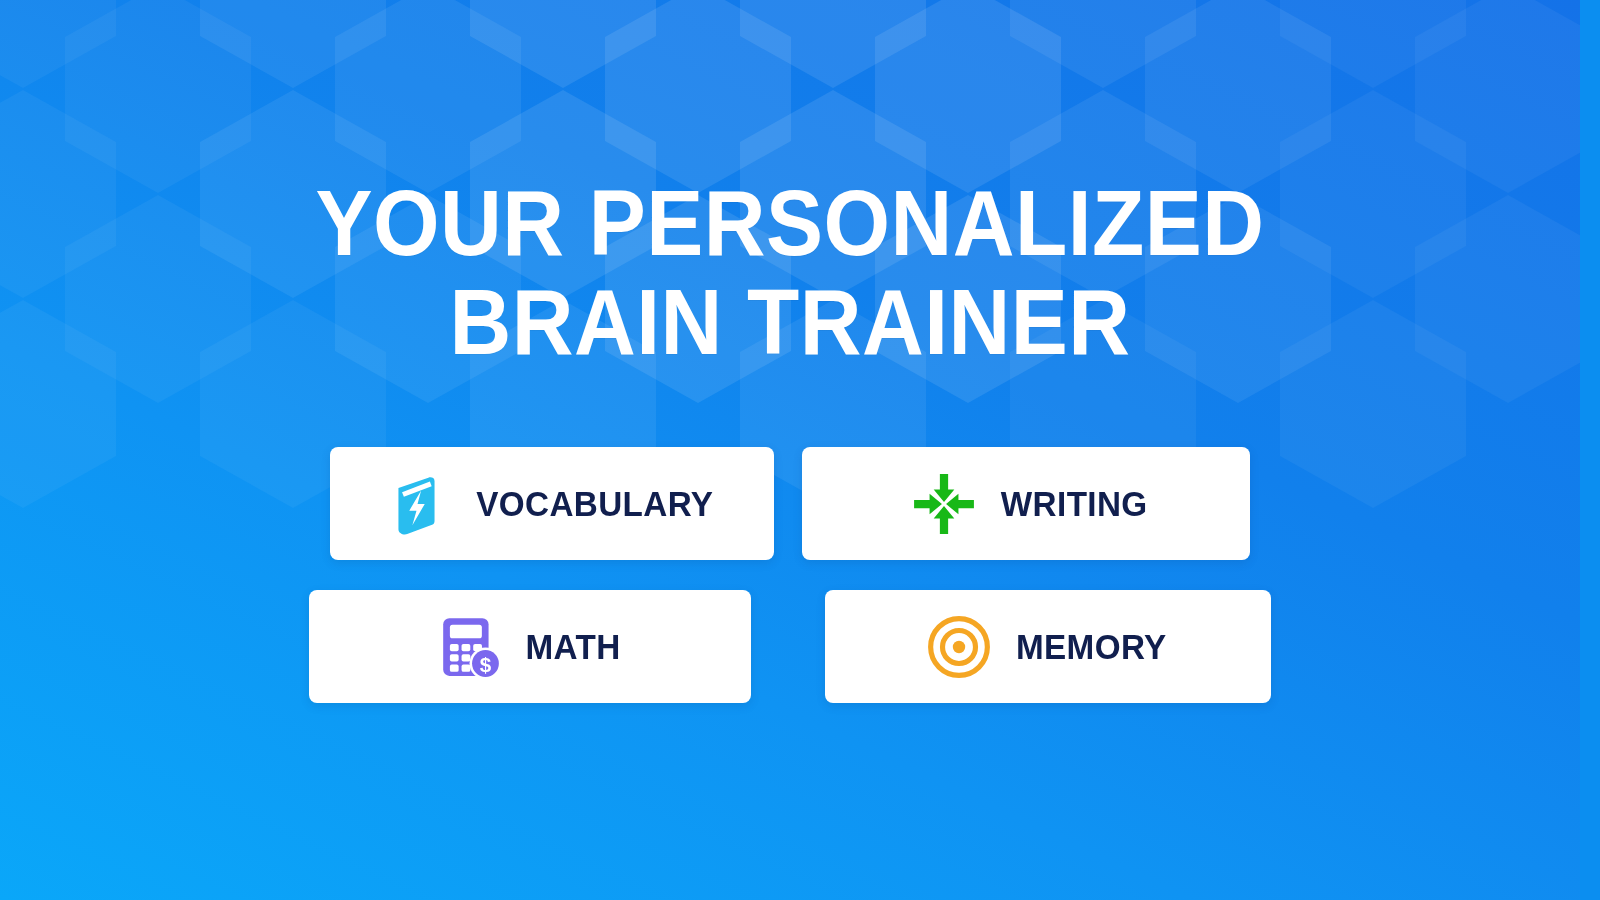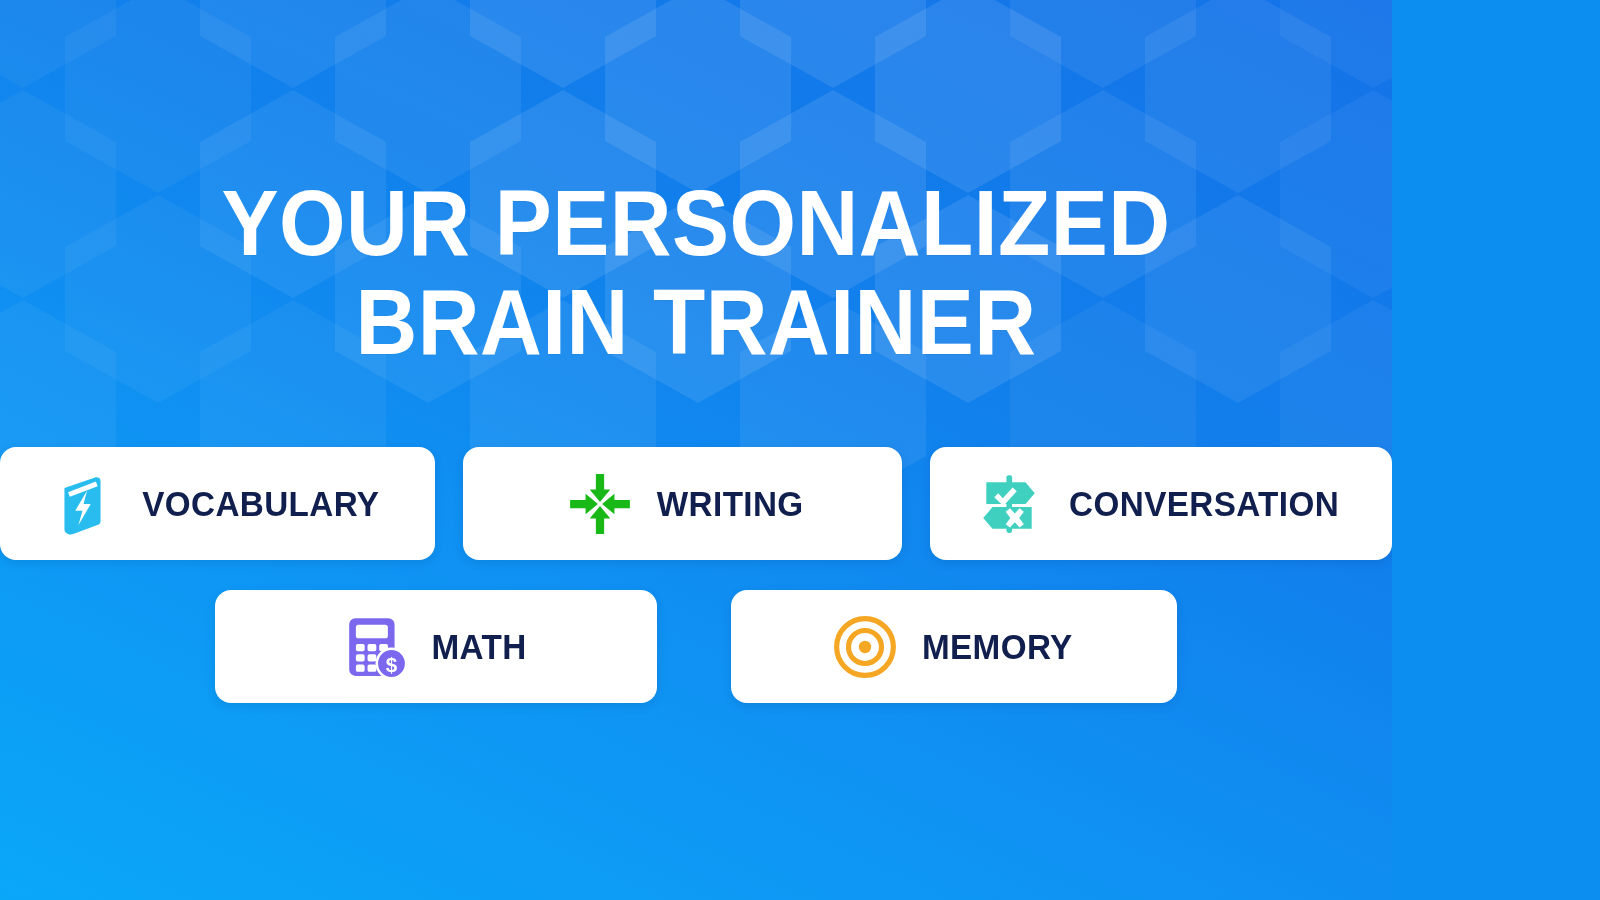--- a/index.html
+++ b/index.html
@@ -7,21 +7,21 @@
     margin: 0;
     padding: 0;
     background: #0b8ef0;
   }
   body {
     font-family: "Liberation Sans", sans-serif;
   }
 
   .hero {
     position: relative;
-    width: 1392px;
+    width: 1580px;
     height: 900px;
     overflow: hidden;
     background: linear-gradient(205deg, #1472e8 0%, #1180ec 38%, #0f93f3 66%, #0aa7f9 100%);
   }
 
   
   .hex-layer {
     position: absolute;
     inset: 0;
     pointer-events: none;
@@ -69,21 +69,21 @@
   .row-1 { gap: 28px; }
   .row-2 { gap: 30px; margin-top: 30px; }
 
   .card {
     display: flex;
     align-items: center;
     justify-content: center;
     gap: 20px;
     height: 113px;
     background: #ffffff;
-    border-radius: 16px;
+    border-radius: 8px;
     box-shadow: 0 3px 10px rgba(4, 50, 110, 0.13);
     padding: 0 34px;
     box-sizing: border-box;
   }
   .card-vocabulary   { width: 444px; }
   .card-writing      { width: 448px; padding-left: 44px; }
   .card-conversation { width: 472px; }
   .card-math         { width: 442px; }
   .card-memory       { width: 446px; margin-left: 44px; }
 
@@ -171,32 +171,20 @@
               <path d="M28 3 h8 v15 h6 l-10 12 l-10 -12 h6 Z"></path>
               <path d="M36 61 h-8 v-15 h-6 l10 -12 l10 12 h-6 Z"></path>
               <path d="M3 28 v8 h15 v6 l12 -10 l-12 -10 v6 Z"></path>
               <path d="M61 36 v-8 h-15 v-6 l-12 10 l12 10 v-6 Z"></path>
             </g>
           </svg>
         </span>
         <span class="card-label">WRITING</span>
       </div>
 
-      <div class="card card-conversation">
-        <span class="icon">
-          <svg viewBox="0 0 64 64" xmlns="http://www.w3.org/2000/svg">
-            <rect x="29.5" y="4" width="5.5" height="56" rx="2" fill="#3fd0c0"></rect>
-            <path d="M10 11 H48 L57 21.5 L48 32 H10 Z" fill="#3fd0c0"></path>
-            <path d="M21.5 21.5 l4.5 5 l9.5 -10.5 l4 3.6 l-13 14.4 l-8.8 -8.6 Z" fill="#ffffff"></path>
-            <path d="M54 35 H16 L7 45.5 L16 56 H54 Z" fill="#3fd0c0"></path>
-            <path d="M28.8 39.4 l4.2 -3.2 l4.6 5.1 l4.6 -5.1 l4.2 3.2 l-4.5 6.1 l4.5 6.1 l-4.2 3.2 l-4.6 -5.1 l-4.6 5.1 l-4.2 -3.2 l4.5 -6.1 Z" fill="#ffffff"></path>
-          </svg>
-        </span>
-        <span class="card-label">CONVERSATION</span>
-      </div>
 
     </div>
 
     <div class="row row-2">
 
       <div class="card card-math">
         <span class="icon">
           <svg viewBox="0 0 64 64" xmlns="http://www.w3.org/2000/svg">
             <rect x="6" y="4" width="44" height="56" rx="6" fill="#7b68ee"></rect>
             <rect x="12.5" y="10.5" width="31" height="13" rx="2.5" fill="#ffffff"></rect>

